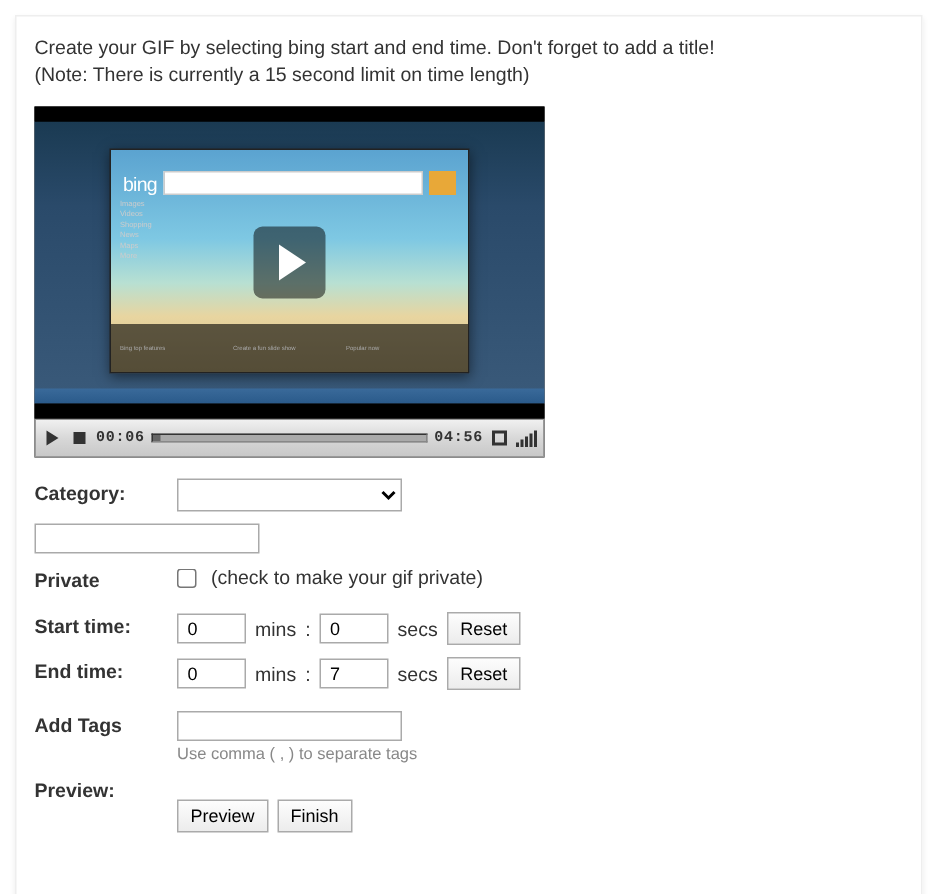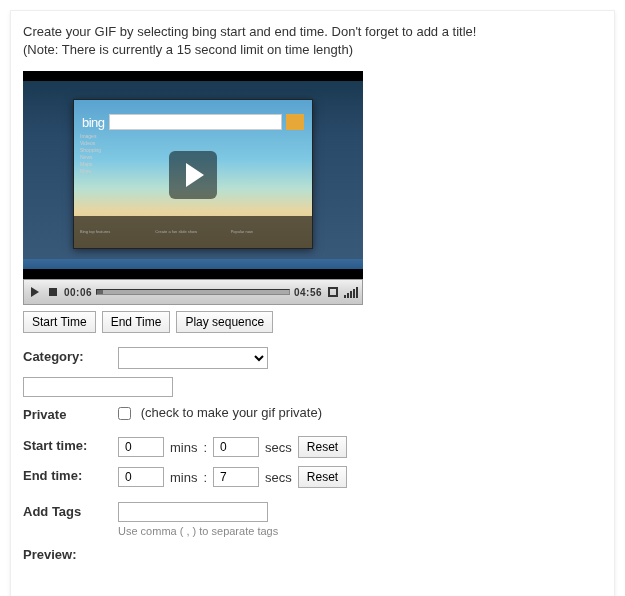--- a/index.html
+++ b/index.html
@@ -16,21 +16,21 @@
     .bing-logo { color: #fff; font-size: 13px; font-weight: normal; letter-spacing: -0.5px; }
     .bing-search { flex: 1; background: #fff; height: 16px; border: 1px solid #ccc; }
     .bing-search-btn { width: 18px; height: 16px; background: #e8a838; }
     .bing-side { position: absolute; left: 6px; top: 34px; width: 36px; }
     .bing-side-item { color: #ccc; font-size: 5px; margin-bottom: 2px; line-height: 1; }
     .bing-bottom { position: absolute; left: 0; right: 0; bottom: 0; height: 32px; background: rgba(0,0,0,0.6); display: flex; align-items: center; padding: 2px 6px; }
     .bing-bottom-sec { flex: 1; color: #aaa; font-size: 4px; line-height: 1.2; }
     .taskbar { position: absolute; bottom: 0; left: 0; right: 0; height: 10px; background: linear-gradient(180deg, #3a6a9a 0%, #2a5a8a 100%); }
     .play-overlay { position: absolute; left: 50%; top: 50%; transform: translate(-50%, -50%); width: 48px; height: 48px; background: rgba(0,0,0,0.5); border-radius: 6px; display: flex; align-items: center; justify-content: center; cursor: pointer; }
     .play-triangle { width: 0; height: 0; border-left: 18px solid #fff; border-top: 12px solid transparent; border-bottom: 12px solid transparent; margin-left: 4px; }
-    .video-controls { height: 26px; background: linear-gradient(180deg, #f0f0f0 0%, #d8d8d8 50%, #c8c8c8 100%); border: 1px solid #999; display: flex; align-items: center; padding: 0 4px; gap: 4px; font-size: 10px; font-family: Liberation Sans, sans-serif; }
+    .video-controls { height: 26px; background: linear-gradient(180deg, #f0f0f0 0%, #d8d8d8 50%, #c8c8c8 100%); border: 1px solid #999; display: flex; align-items: center; padding: 0 4px; gap: 4px; font-size: 10px; font-family: Liberation Mono, monospace; }
     .ctrl-btn { width: 14px; height: 14px; display: flex; align-items: center; justify-content: center; cursor: pointer; }
     .ctrl-play { width: 0; height: 0; border-left: 8px solid #333; border-top: 5px solid transparent; border-bottom: 5px solid transparent; }
     .ctrl-stop { width: 8px; height: 8px; background: #333; }
     .progress-track { flex: 1; height: 6px; background: #aaa; border: 1px inset #888; position: relative; }
     .progress-fill { position: absolute; left: 0; top: 0; bottom: 0; width: 3%; background: #666; }
     .time-text { color: #333; font-weight: bold; letter-spacing: 0.5px; }
     .fullscreen-icon { width: 10px; height: 10px; border: 2px solid #333; }
     .volume-bars { display: flex; align-items: flex-end; gap: 1px; height: 12px; }
     .vol-bar { width: 2px; background: #333; }
     .button-row { margin-top: 6px; display: flex; gap: 6px; }
@@ -99,25 +99,20 @@
             </div>
           <div class="volume-bars">
             <div class="vol-bar" style="height:3px"></div>
             <div class="vol-bar" style="height:5px"></div>
             <div class="vol-bar" style="height:7px"></div>
             <div class="vol-bar" style="height:9px"></div>
             <div class="vol-bar" style="height:11px"></div>
           </div>
         </div>
       </div>
-      <div class="button-row">
-        <button class="ui-btn">Start Time</button>
-        <button class="ui-btn">End Time</button>
-        <button class="ui-btn">Play sequence</button>
-      </div>
     </div>
   </div>
 
   <div class="spacer-sm"></div>
 
   <div class="form-row">
     <div class="form-label">Category:</div>
     <div class="form-content">
       <select class="ui-select"><option></option></select>
     </div>
@@ -168,15 +163,22 @@
   <div class="form-row">
     <div class="form-label">Add Tags</div>
     <div class="form-content">
       <input type="text" class="ui-text" value="" style="">
       <div class="hint">Use comma ( , ) to separate tags</div>
     </div>
   </div>
 
   <div class="form-row">
     <div class="form-label">Preview:</div>
+    <div class="form-content">
+      <div style="height:10px"></div>
+      <div class="button-row">
+        <button class="ui-btn">Preview</button>
+        <button class="ui-btn">Finish</button>
+      </div>
+    </div>
   </div>
 
 </div>
 
 </body></html>

